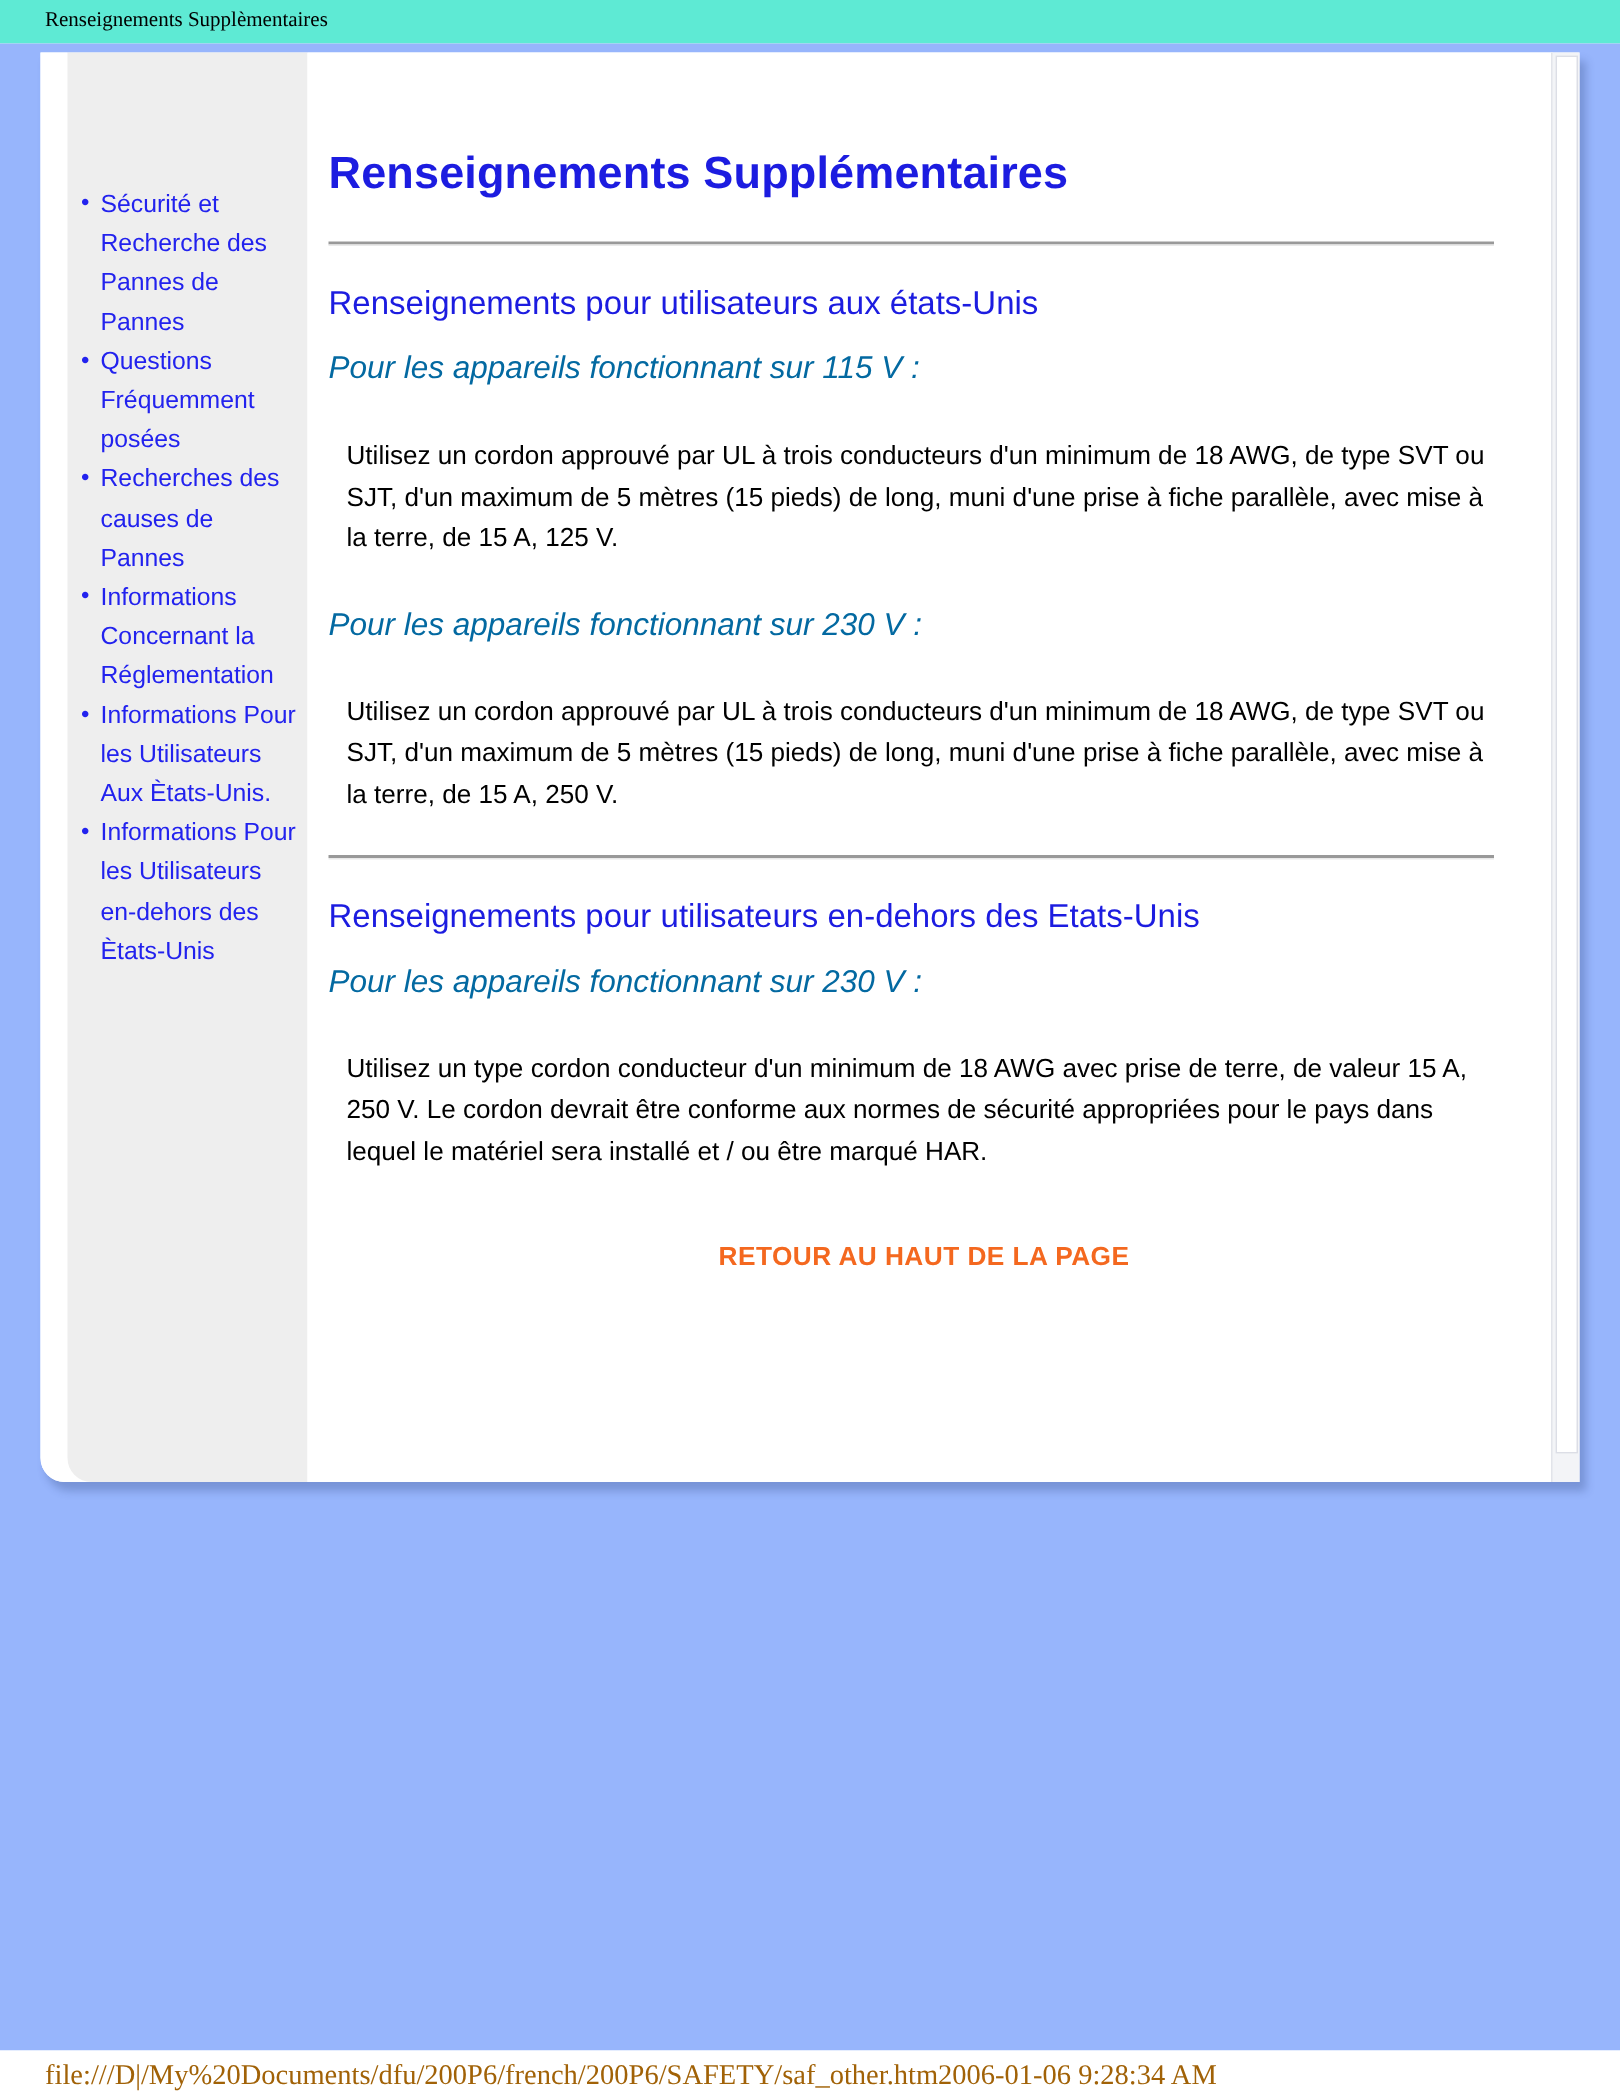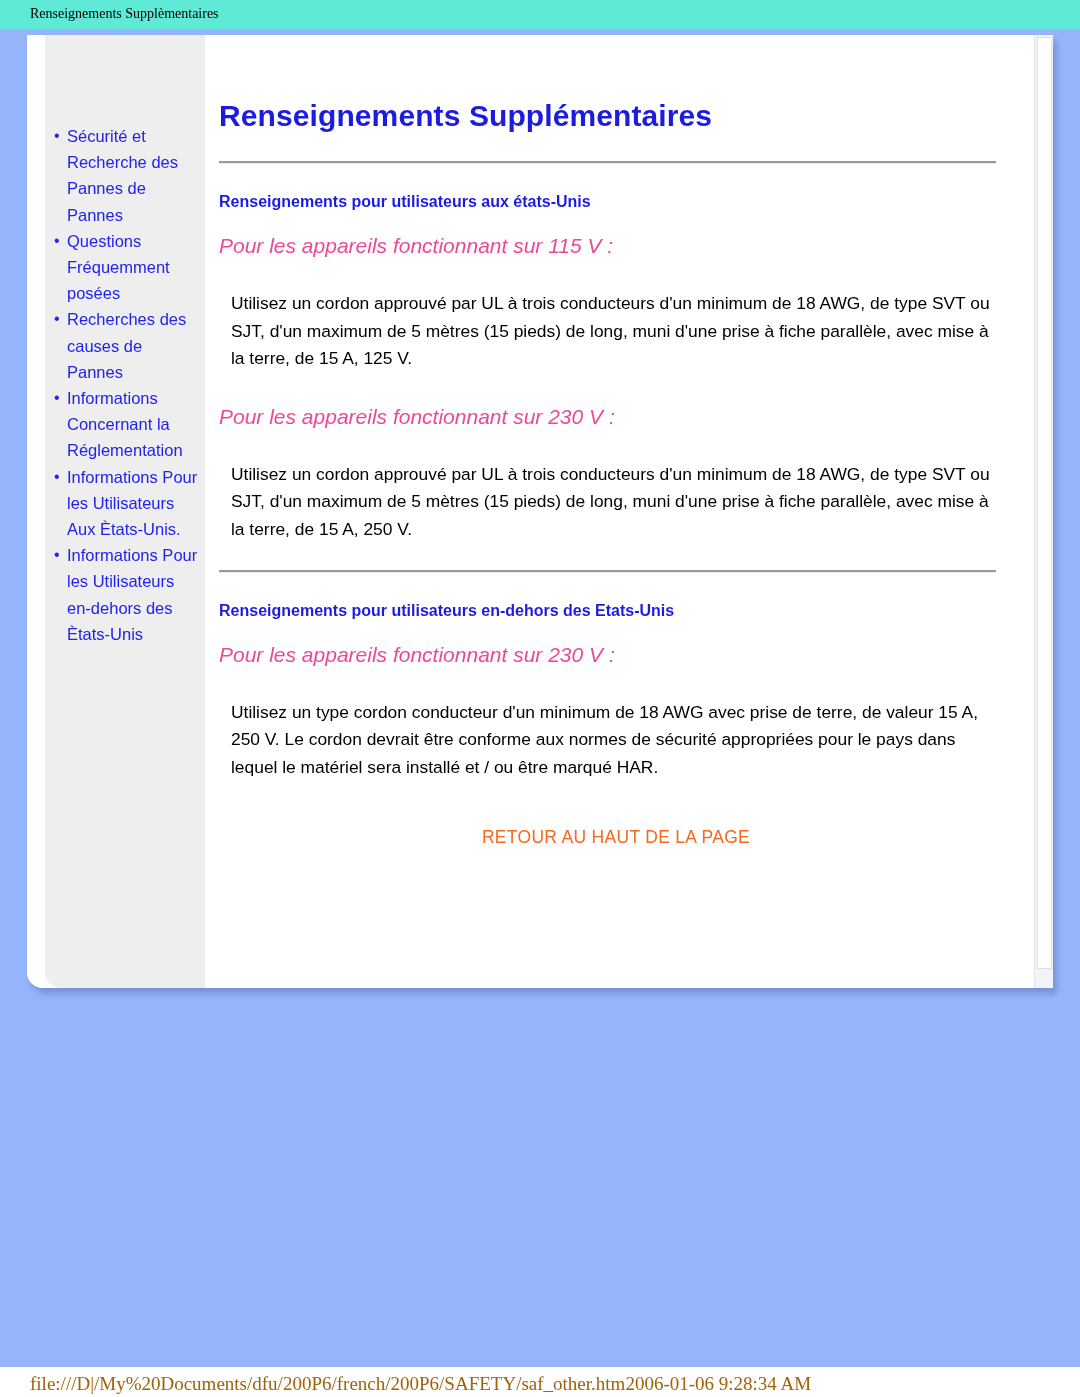--- a/index.html
+++ b/index.html
@@ -158,53 +158,53 @@
     border: none;
     border-top: 2px solid #999999;
     border-bottom: 1px solid #e9e9e9;
     margin: 26px 17px 0 0;
     height: 0;
   }
 
   h2.section-heading {
     margin: 0;
     padding: 26px 0 0 0;
-    font-size: 16px;
-    font-weight: bold;
+    font-size: 22px;
+    font-weight: normal;
     color: #1c1ce0;
     line-height: 24px;
   }
 
   p.sub-italic {
     margin: 0;
     padding: 18px 0 0 0;
     font-size: 21px;
     font-style: italic;
-    color: #ec4899;
+    color: #0369a1;
     line-height: 27px;
   }
 
   p.body-text {
     margin: 12px;
     padding: 19px 0 0 0;
     font-size: 17.4px;
     color: #000000;
     line-height: 27.6px;
     text-align: left;
   }
 
   p.backtop {
     margin: 0;
     padding: 34px 0 0 0;
     text-align: center;
   }
   p.backtop .backtop-link {
     color: #f4681f;
     font-size: 17.5px;
-    font-weight: normal;
+    font-weight: bold;
     letter-spacing: 0.3px;
     text-decoration: none;
   }
 </style>
 </head>
 <body>
 
 <div id="print-header">
   <div class="hdr-text">Renseignements Supplèmentaires</div>
 </div>

